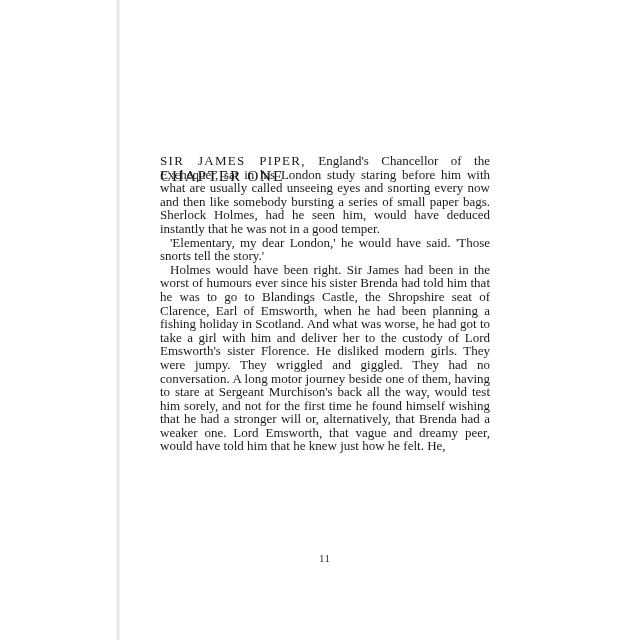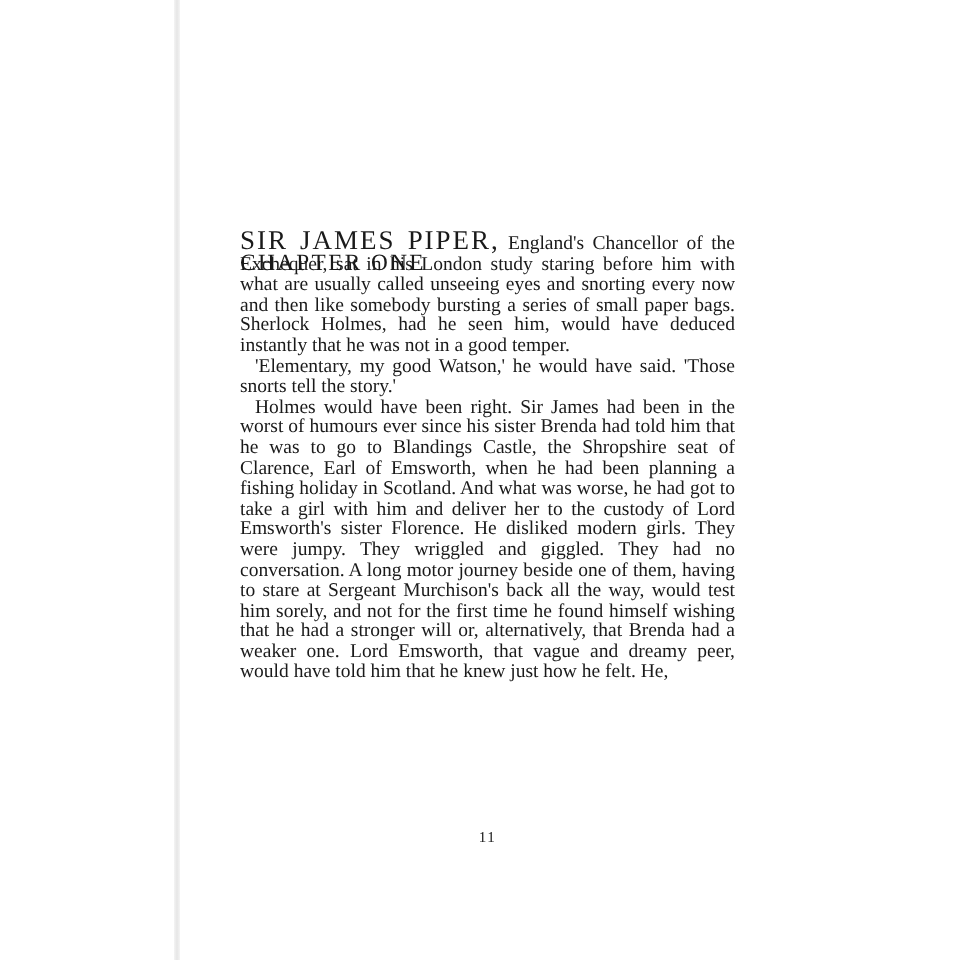--- a/index.html
+++ b/index.html
@@ -52,21 +52,21 @@
     .body-text p {
       margin: 0;
       text-indent: 10px;
       text-align: justify;
     }
     .body-text p.first {
       text-indent: 0;
     }
     .smallcaps {
       letter-spacing: 1.3px;
-      font-size: 18px;
+      font-size: 13px;
     }
     .page-number {
       position: absolute;
       top: 553px;
       left: 0;
       width: 330px;
       text-align: center;
       font-size: 10px;
       letter-spacing: 1px;
     }
@@ -74,18 +74,18 @@
 </head>
 <body>
 
 <div class="gutter"></div>
 
 <div class="page">
   <div class="chapter-title">CHAPTER ONE</div>
 
   <div class="body-text">
     <p class="first"><span class="smallcaps">SIR JAMES PIPER,</span><span> England's Chancellor of the Exchequer, sat in his London study staring before him with what are usually called unseeing eyes and snorting every now and then like somebody bursting a series of small paper bags. Sherlock Holmes, had he seen him, would have deduced instantly that he was not in a good temper.</span></p>
-    <p>'Elementary, my good Watson,' he would have said. 'Those snorts tell the story.'</p>
+    <p>'Elementary, my dear London,' he would have said. 'Those snorts tell the story.'</p>
     <p>Holmes would have been right. Sir James had been in the worst of humours ever since his sister Brenda had told him that he was to go to Blandings Castle, the Shropshire seat of Clarence, Earl of Emsworth, when he had been planning a fishing holiday in Scotland. And what was worse, he had got to take a girl with him and deliver her to the custody of Lord Emsworth's sister Florence. He disliked modern girls. They were jumpy. They wriggled and giggled. They had no conversation. A long motor journey beside one of them, having to stare at Sergeant Murchison's back all the way, would test him sorely, and not for the first time he found himself wishing that he had a stronger will or, alternatively, that Brenda had a weaker one. Lord Emsworth, that vague and dreamy peer, would have told him that he knew just how he felt. He,</p>
   </div>
 
   <div class="page-number">11</div>
 </div>
 
 </body></html>

